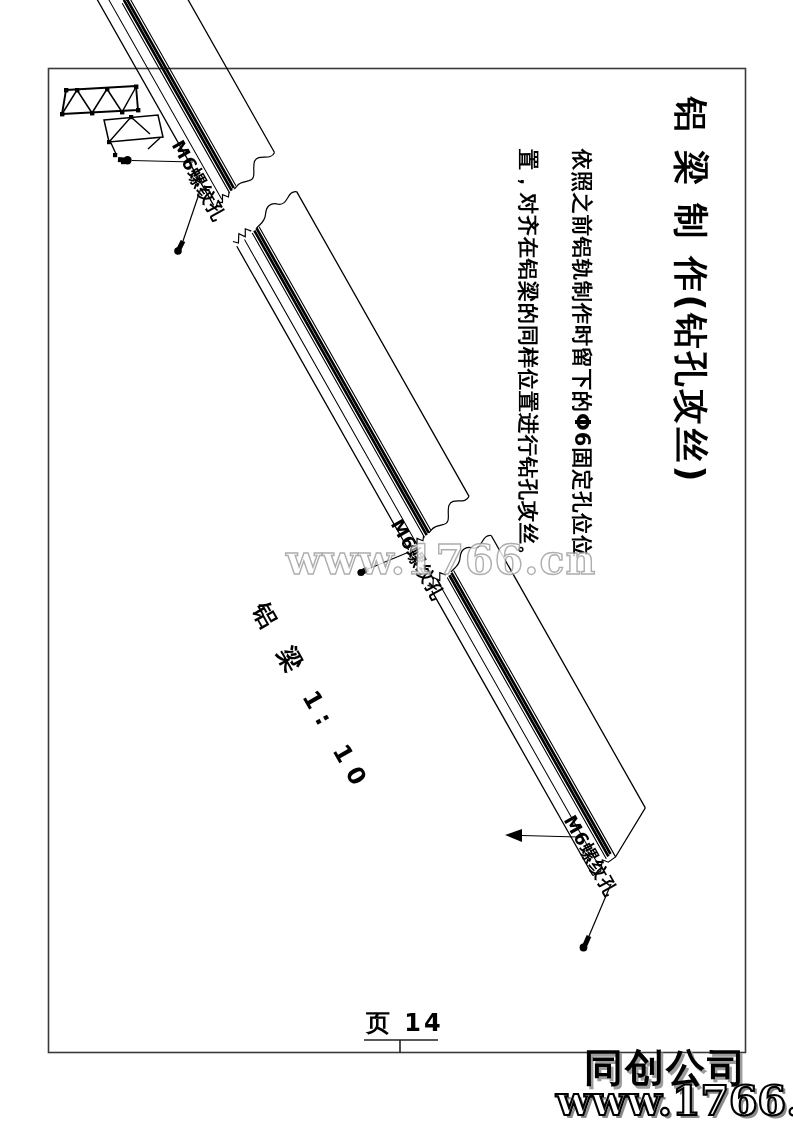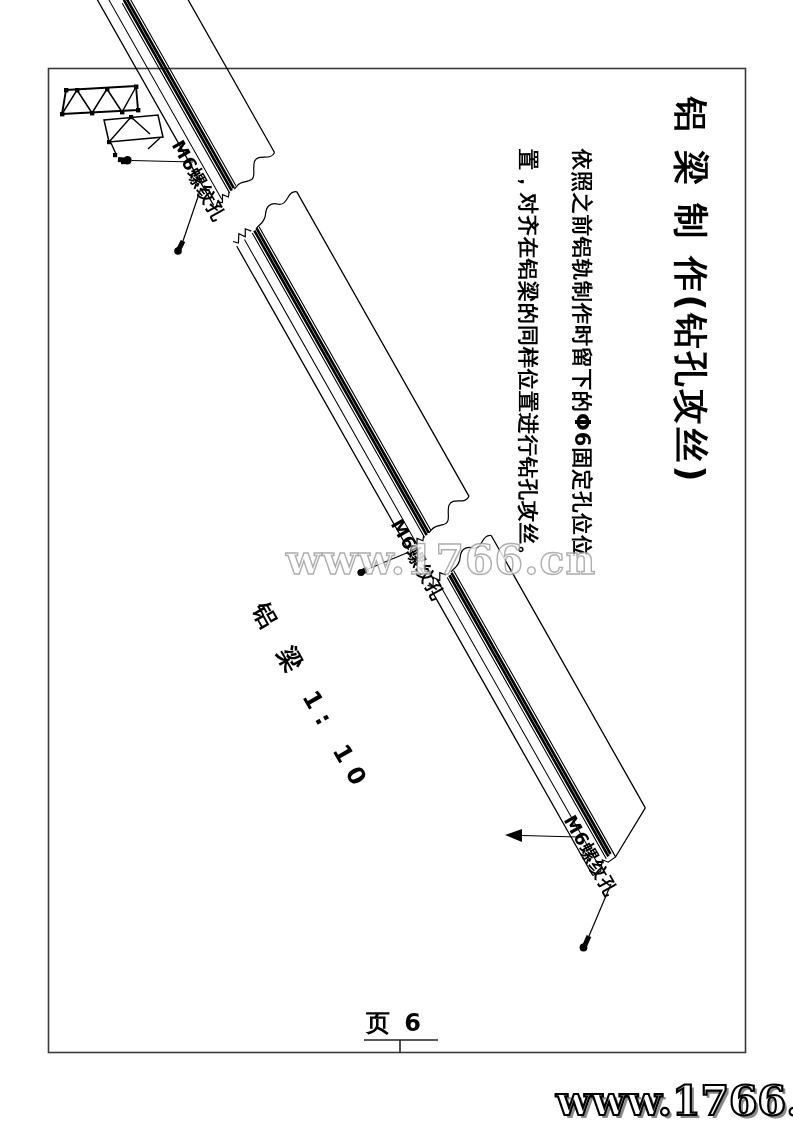--- a/index.html
+++ b/index.html
@@ -134,17 +134,18 @@
   </div>
 
   <div class="abs rot60 scale-label">铝 梁 1: 10</div>
 
   <div class="abs rot60 m6-label m6-1">M6螺纹孔</div>
   <div class="abs rot60 m6-label m6-2">M6螺纹孔</div>
   <div class="abs rot60 m6-label m6-3">M6螺纹孔</div>
 
   <div class="abs watermark">www.1766.cn</div>
 
-  <div class="abs page-number">页 6</div>
+  <div class="abs page-number">页 14</div>
 
+  <div class="abs company">同创公司</div>
   <div class="abs site-url">www.1766.cn</div>
 
 </div>
 
 </body></html>

